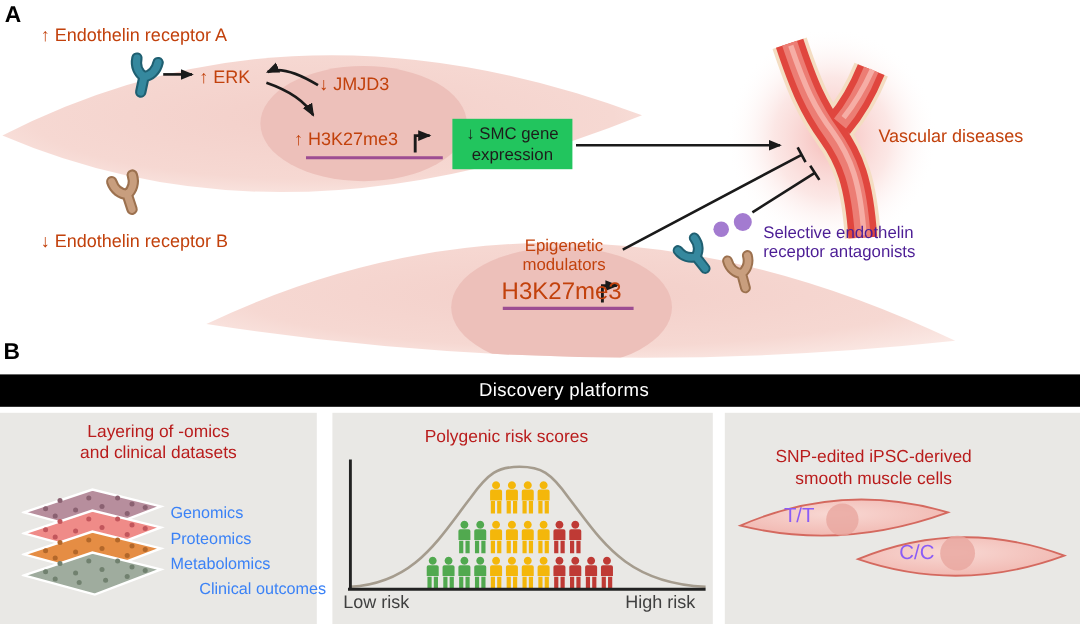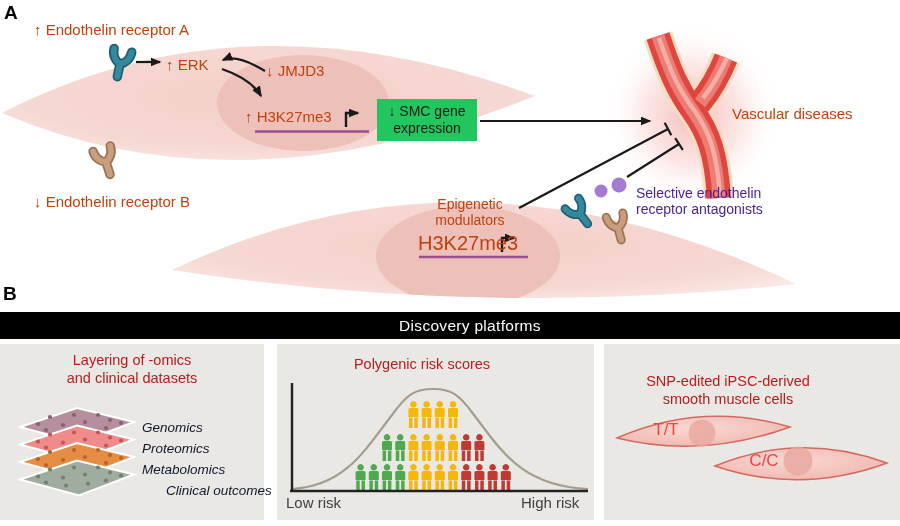--- a/index.html
+++ b/index.html
@@ -7,23 +7,23 @@
        font-family:"Liberation Sans","DejaVu Sans",sans-serif;color:#1d1d1b;}
   .txt{position:absolute;white-space:nowrap;font-size:15px;line-height:17px;color:#c2410c;}
   .panel-label{position:absolute;font-size:19px;font-weight:bold;color:#000;}
   .center{text-align:center;}
   #smc-box{position:absolute;left:377px;top:99px;width:100px;padding:4px 0;
            text-align:center;font-size:14px;line-height:17px;}
   #banner{position:absolute;left:0;top:312px;width:900px;height:27px;line-height:27px;
           text-align:center;color:#fff;font-size:15.5px;letter-spacing:.3px;}
   .bpanel{position:absolute;top:344px;height:176px;}
   .btitle{position:absolute;font-size:14.5px;line-height:18px;text-align:center;color:#b91c1c;}
-  .omics-label{position:absolute;left:142px;font-size:13.5px;color:#0f172a;white-space:nowrap;font-style:italic;}
+  .omics-label{position:absolute;left:142px;font-size:13.5px;color:#3b82f6;white-space:nowrap;}
   .risk-label{position:absolute;top:494px;font-size:15px;color:#404040;}
-  .geno-label{position:absolute;font-size:17px;color:#ef4444;}
+  .geno-label{position:absolute;font-size:17px;color:#8b5cf6;}
   .purple{line-height:15.5px;font-size:14px;}
   svg{position:absolute;display:block;}
 </style>
 </head>
 <body>
 
 <div id="fig">
 
   <svg id="panelA-art" width="900" height="312" viewBox="0 0 900 312" style="left:0;top:0;">
     <defs>

